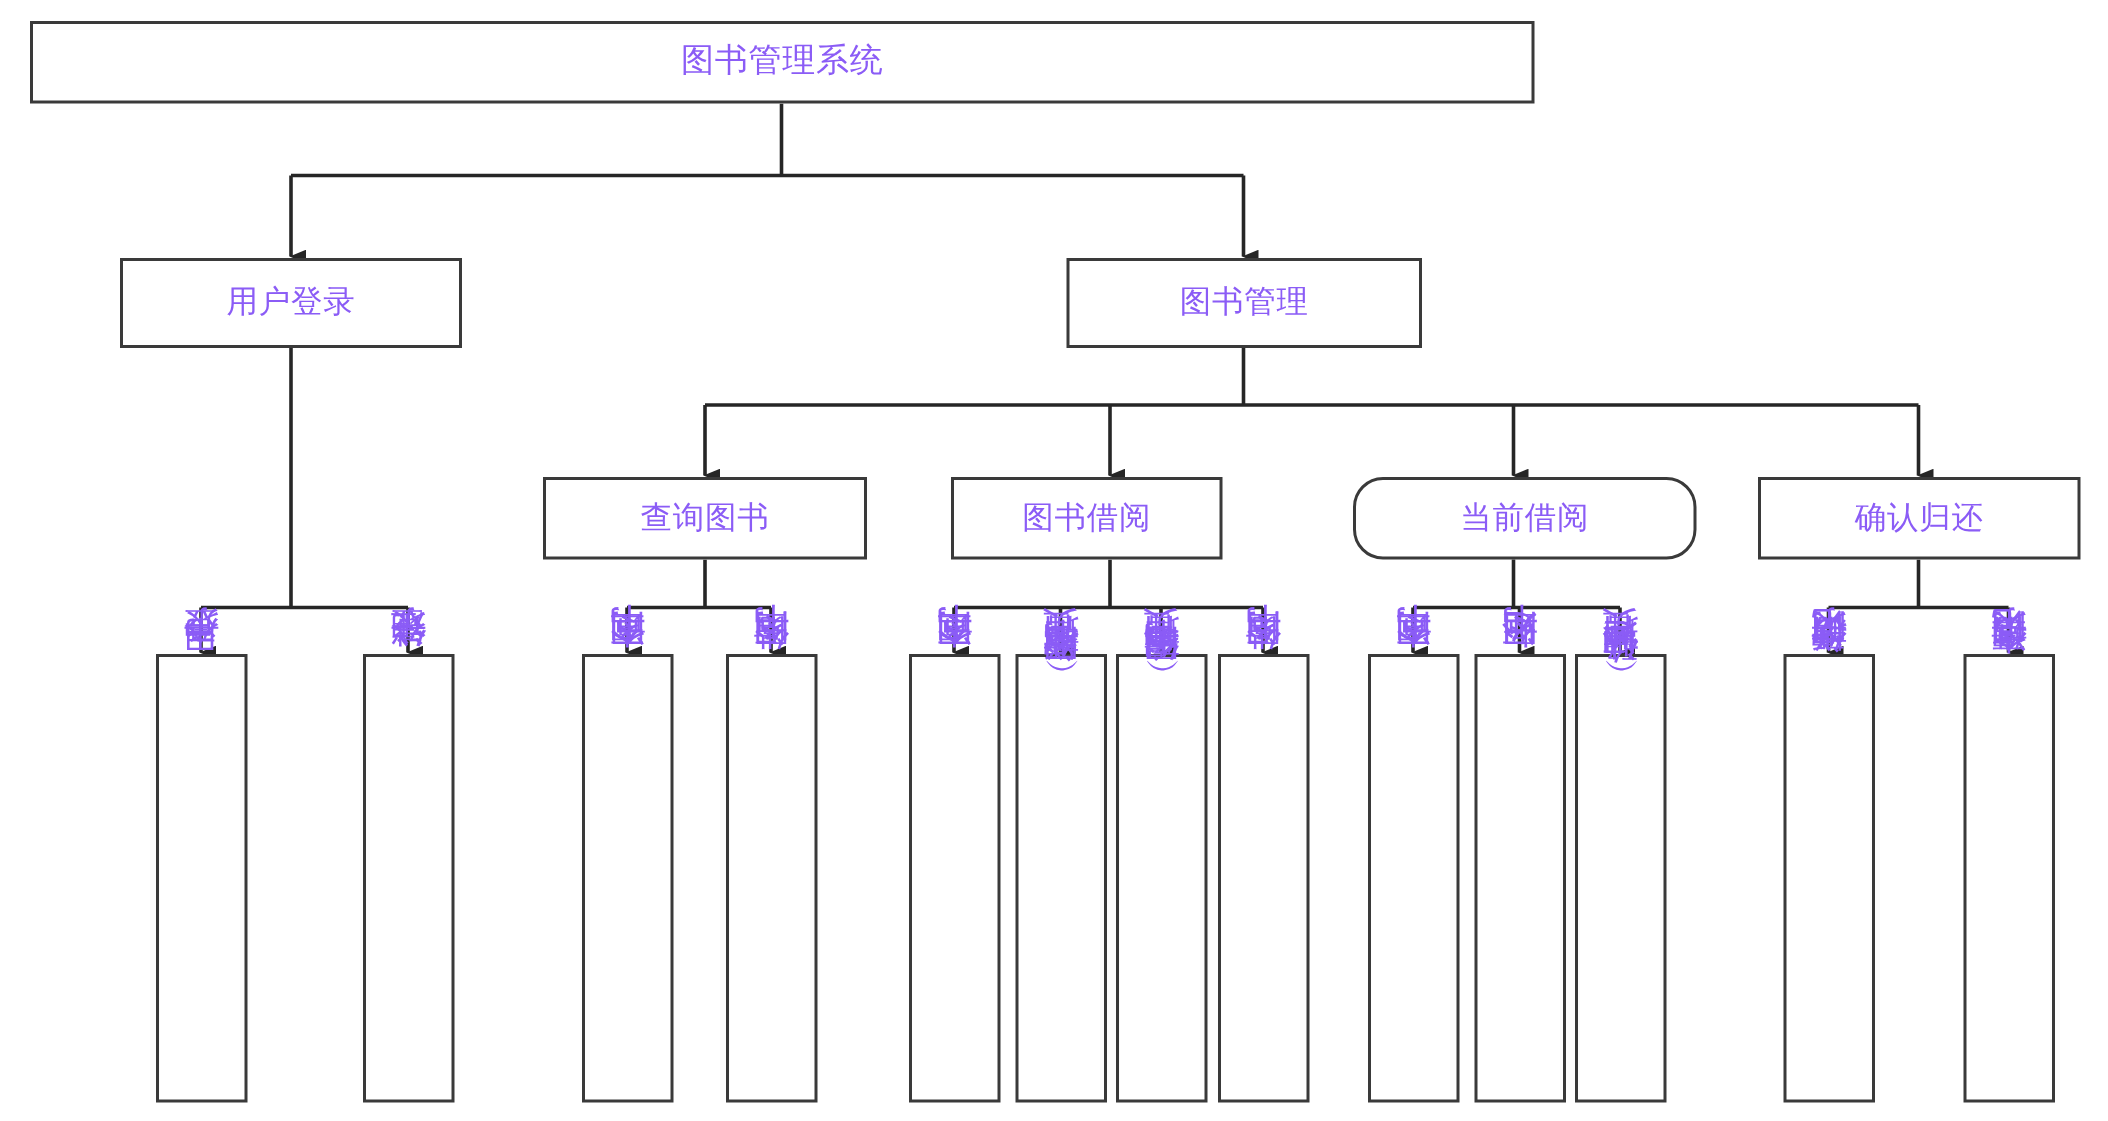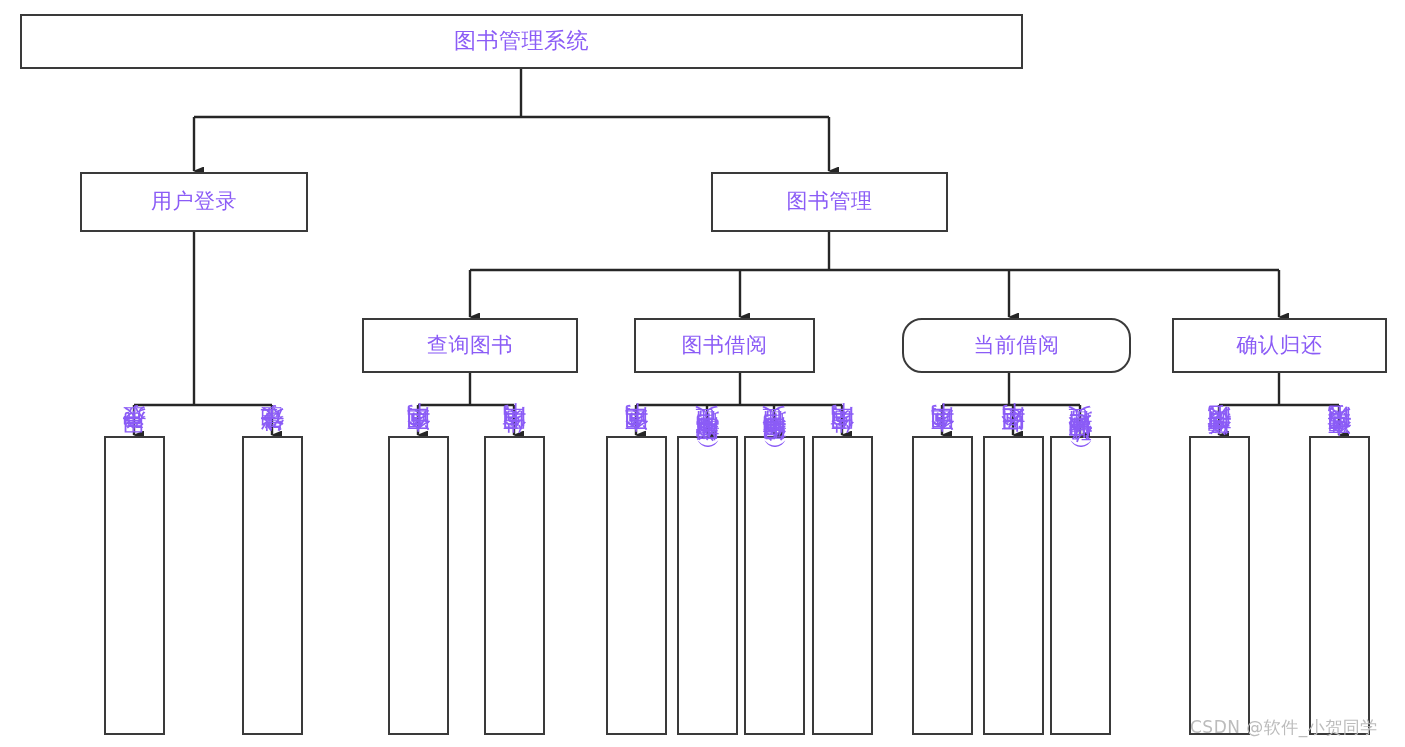--- a/index.html
+++ b/index.html
@@ -161,14 +161,13 @@
         <span class="lbl">确认归还（管理员）</span>
       </div>
       <div class="node leaf" style="left: 1189px; top: 436px; width: 61px; height: 299px;">
         <span class="lbl">新增借阅记录</span>
       </div>
       <div class="node leaf" style="left: 1309px; top: 436px; width: 61px; height: 299px;">
         <span class="lbl">查询借阅记录</span>
       </div>
     </div>
 
-  <div class="watermark">CSDN @软件_小贺同学</div>
 </div>
 
 </body></html>

